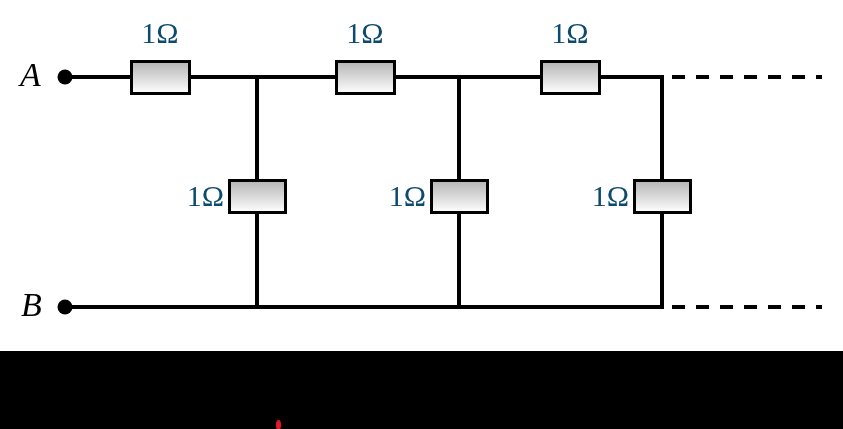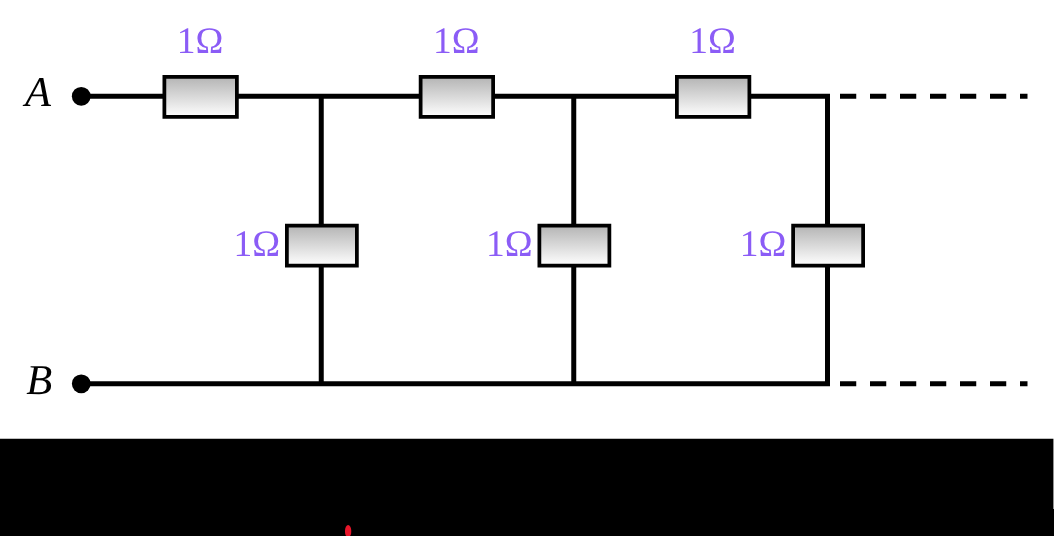--- a/index.html
+++ b/index.html
@@ -37,21 +37,21 @@
     font-size: 34px;
     color: #000000;
     line-height: 1;
     user-select: none;
   }
   .ohm-label {
     position: absolute;
     font-family: "Liberation Serif", "DejaVu Serif", serif;
     font-style: normal;
     font-size: 30px;
-    color: #8b5cf6;
+    color: #0c4a6e;
     line-height: 1;
     white-space: nowrap;
     user-select: none;
   }
   .ohm-label.top {
     transform: translateX(-50%);
     text-align: center;
   }
   .ohm-label.side {
     transform: translateY(-50%);

